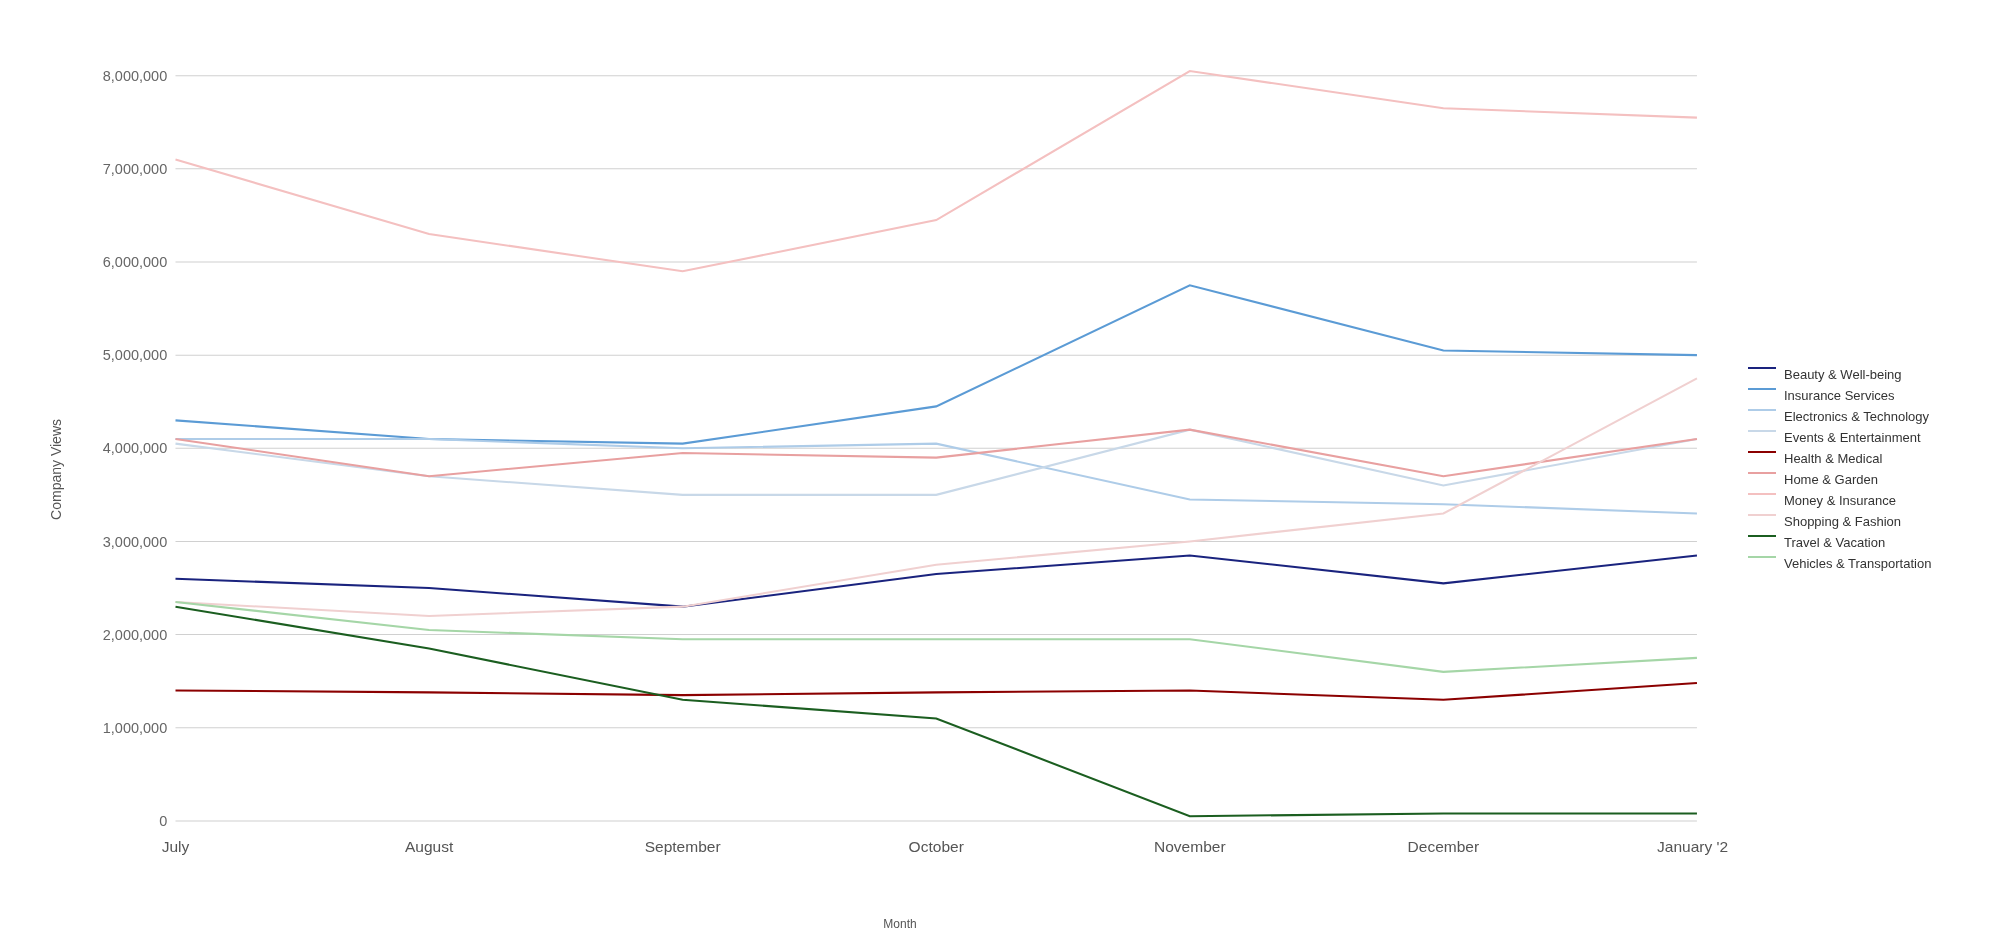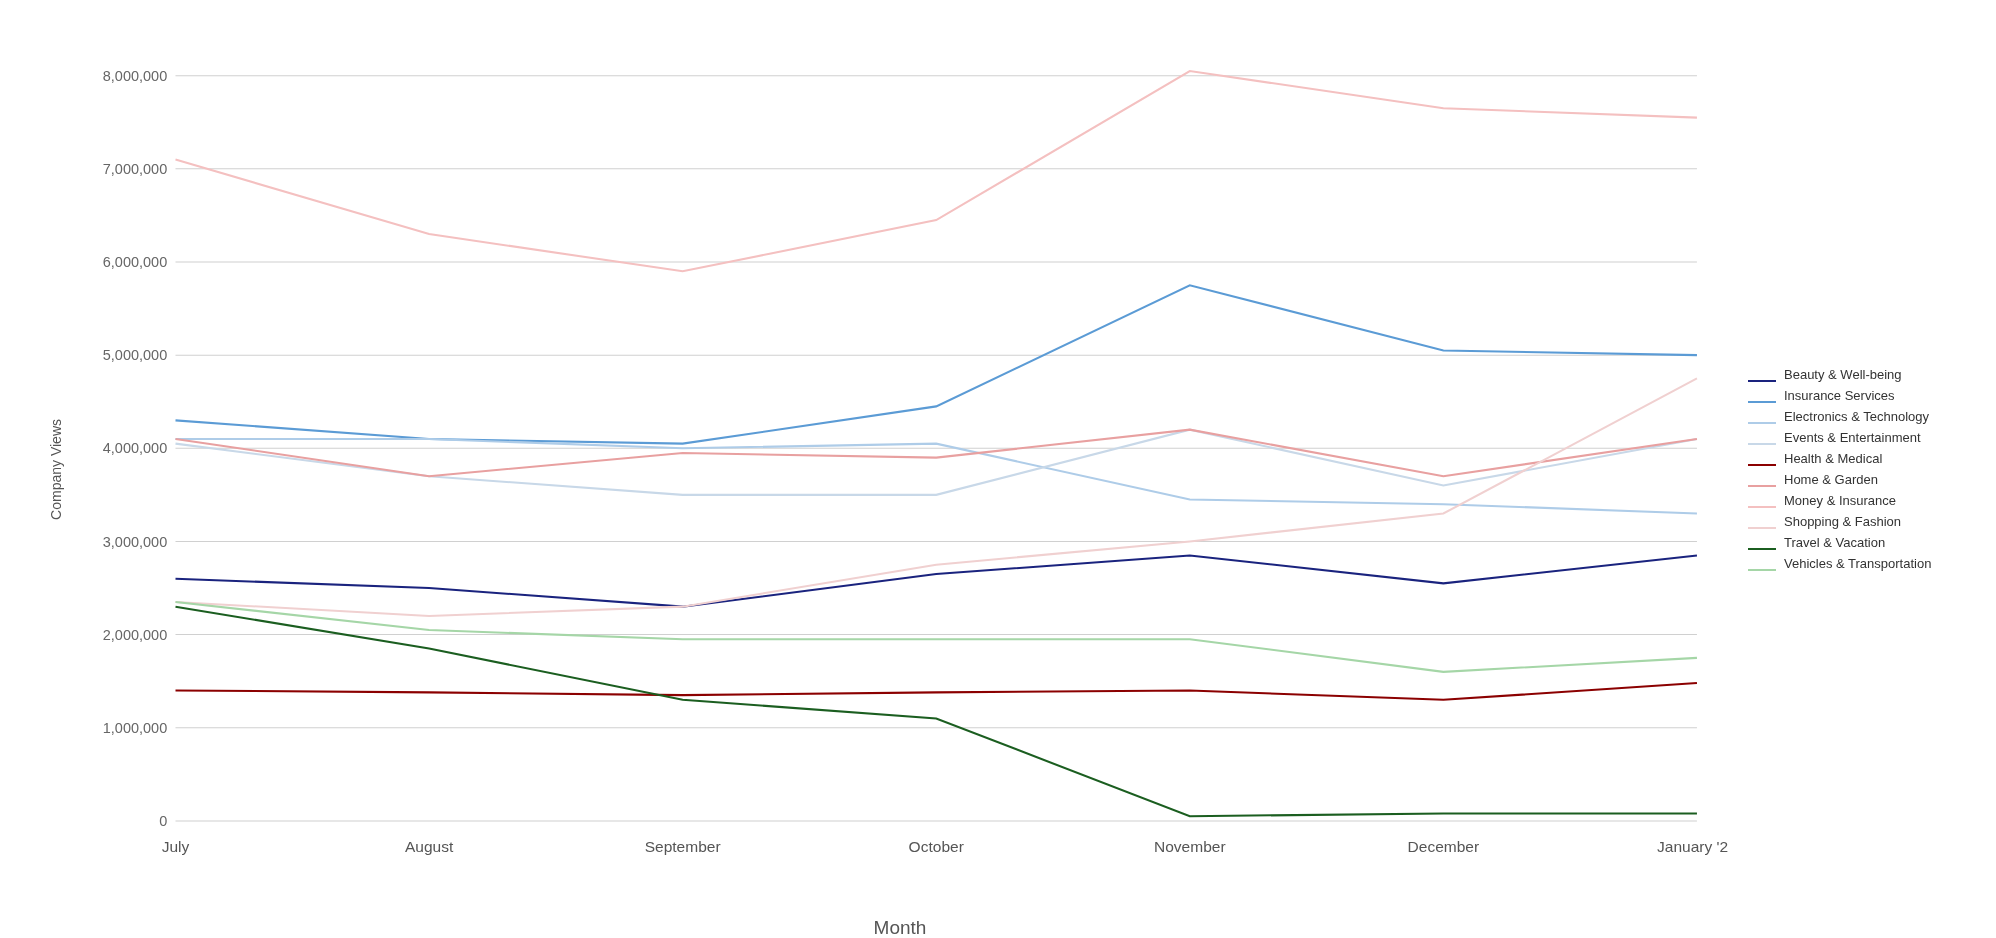--- a/index.html
+++ b/index.html
@@ -51,37 +51,37 @@
       width: 220px;
       flex-shrink: 0;
       display: flex;
       flex-direction: column;
       justify-content: center;
       padding-left: 20px;
       gap: 6px;
     }
     .legend-item {
       display: flex;
-      align-items: flex-end;
+      align-items: flex-start;
       gap: 8px;
       font-size: 13px;
       color: #333;
     }
     .legend-line {
       width: 28px;
       height: 2px;
       flex-shrink: 0;
     }
     svg.main-chart {
       width: 100%;
       height: 100%;
     }
     .x-axis-label {
       text-align: center;
-      font-size: 19px;
+      font-size: 12px;
       color: #555;
       margin-top: 4px;
     }
   </style>
 </head>
 <body>
 
 <div class="chart-container">
   <div class="chart-wrapper">
     <div class="y-axis-label">Company Views</div>

